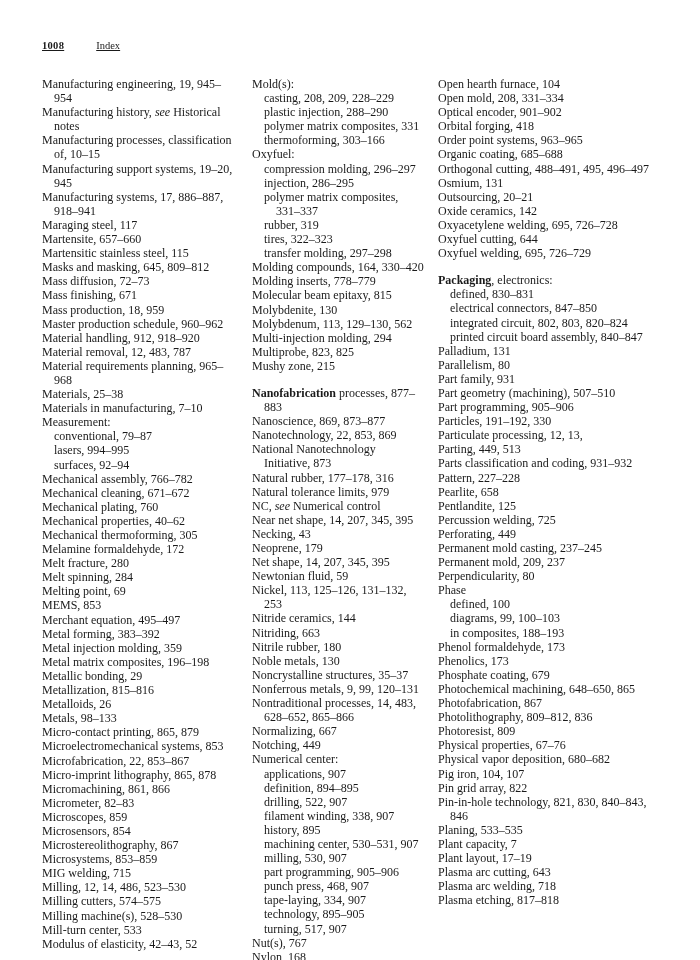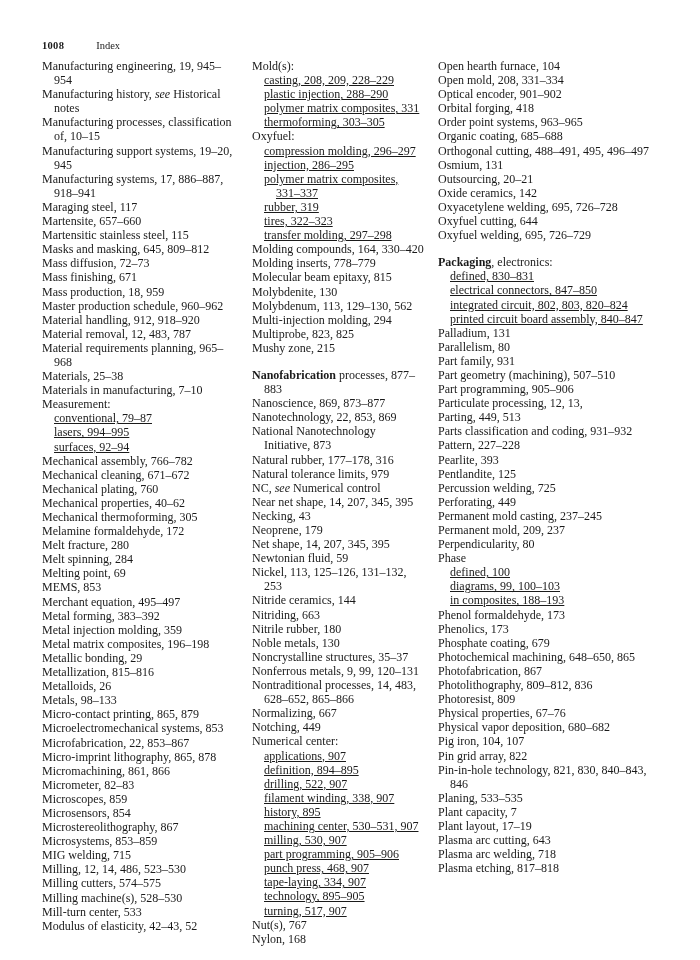--- a/index.html
+++ b/index.html
@@ -18,21 +18,22 @@
   .page {
     padding: 40px 40px 0 42px;
     box-sizing: border-box;
     width: 700px;
     height: 960px;
   }
   .page-header {
     display: flex;
     align-items: baseline;
     font-size: 10.5px;
-    margin-bottom: 8px;
+    margin-bottom: 26px;
+    text-decoration: underline;
   }
   .page-number {
     font-weight: bold;
     letter-spacing: 0.3px;
   }
   .page-header-title {
     margin-left: 32px;
   }
   .columns {
     display: flex;
@@ -45,21 +46,20 @@
   .col-1 { width: 196px; }
   .col-2 { width: 172px; }
   .col-3 { width: 222px; }
   .entry {
     padding-left: 12px;
     text-indent: -12px;
   }
   .entry.sub {
     padding-left: 24px;
     text-indent: -12px;
-    text-decoration: underline;
   }
   .entry.gap {
     margin-top: 13px;
   }
   .entry b { font-weight: bold; }
   .entry i { font-style: italic; }
 </style>
 </head>
 <body>
 
@@ -125,21 +125,21 @@
         <div class="entry">Milling cutters, 574–575</div>
         <div class="entry">Milling machine(s), 528–530</div>
         <div class="entry">Mill-turn center, 533</div>
         <div class="entry">Modulus of elasticity, 42–43, 52</div>
       </div>
     <div class="col col-2">
         <div class="entry">Mold(s):</div>
         <div class="entry sub">casting, 208, 209, 228–229</div>
         <div class="entry sub">plastic injection, 288–290</div>
         <div class="entry sub">polymer matrix composites, 331</div>
-        <div class="entry sub">thermoforming, 303–305</div>
+        <div class="entry sub">thermoforming, 303–166</div>
         <div class="entry">Oxyfuel:</div>
         <div class="entry sub">compression molding, 296–297</div>
         <div class="entry sub">injection, 286–295</div>
         <div class="entry sub">polymer matrix composites, 331–337</div>
         <div class="entry sub">rubber, 319</div>
         <div class="entry sub">tires, 322–323</div>
         <div class="entry sub">transfer molding, 297–298</div>
         <div class="entry">Molding compounds, 164, 330–420</div>
         <div class="entry">Molding inserts, 778–779</div>
         <div class="entry">Molecular beam epitaxy, 815</div>
@@ -205,25 +205,26 @@
         <div class="entry gap"><b>Packaging</b>, electronics:</div>
         <div class="entry sub">defined, 830–831</div>
         <div class="entry sub">electrical connectors, 847–850</div>
         <div class="entry sub">integrated circuit, 802, 803, 820–824</div>
         <div class="entry sub">printed circuit board assembly, 840–847</div>
         <div class="entry">Palladium, 131</div>
         <div class="entry">Parallelism, 80</div>
         <div class="entry">Part family, 931</div>
         <div class="entry">Part geometry (machining), 507–510</div>
         <div class="entry">Part programming, 905–906</div>
+        <div class="entry">Particles, 191–192, 330</div>
         <div class="entry">Particulate processing, 12, 13,</div>
         <div class="entry">Parting, 449, 513</div>
         <div class="entry">Parts classification and coding, 931–932</div>
         <div class="entry">Pattern, 227–228</div>
-        <div class="entry">Pearlite, 393</div>
+        <div class="entry">Pearlite, 658</div>
         <div class="entry">Pentlandite, 125</div>
         <div class="entry">Percussion welding, 725</div>
         <div class="entry">Perforating, 449</div>
         <div class="entry">Permanent mold casting, 237–245</div>
         <div class="entry">Permanent mold, 209, 237</div>
         <div class="entry">Perpendicularity, 80</div>
         <div class="entry">Phase</div>
         <div class="entry sub">defined, 100</div>
         <div class="entry sub">diagrams, 99, 100–103</div>
         <div class="entry sub">in composites, 188–193</div>

